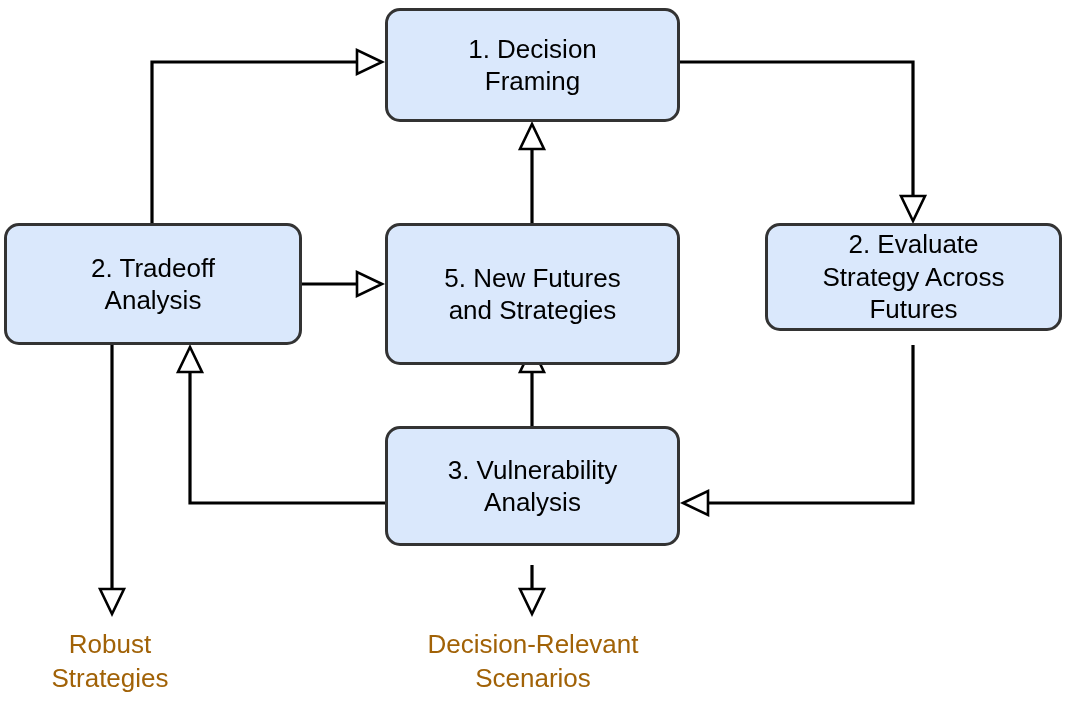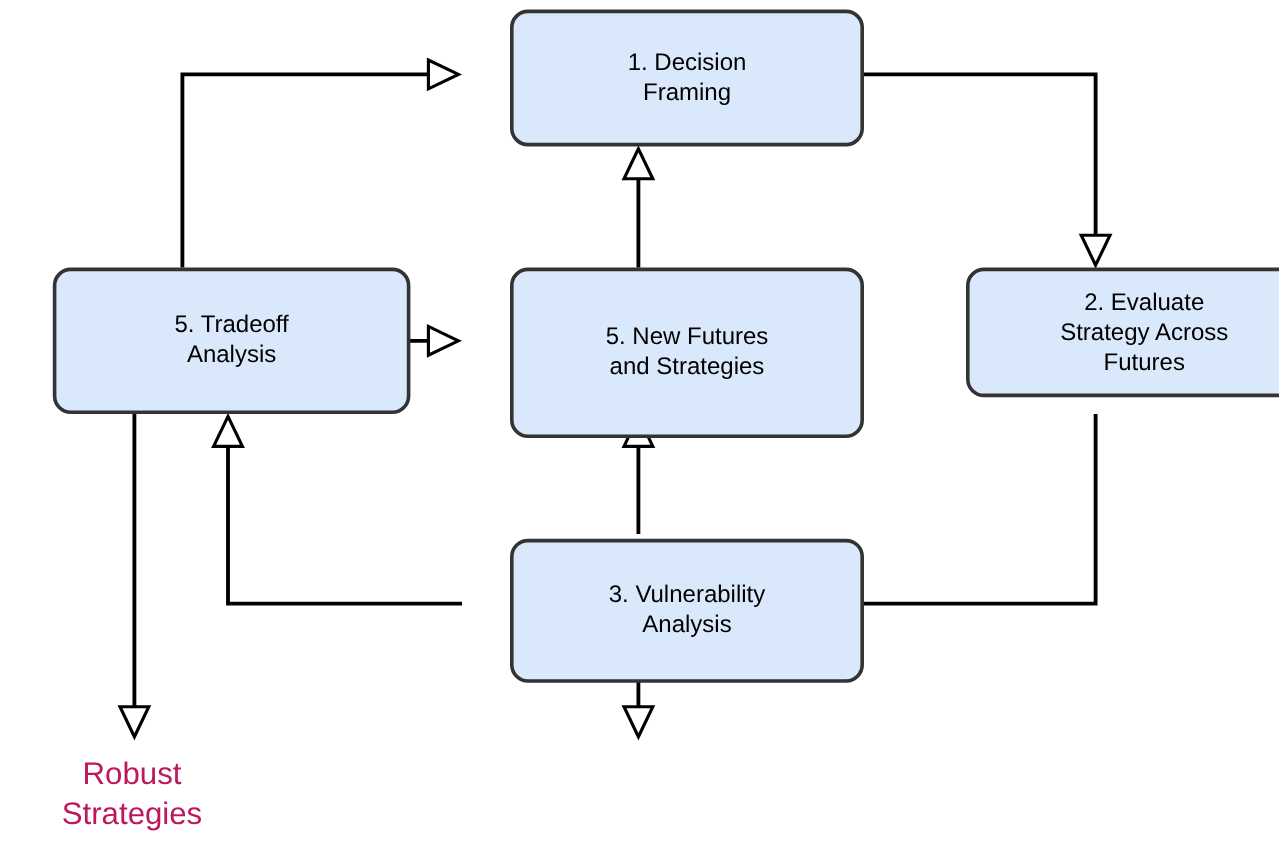--- a/index.html
+++ b/index.html
@@ -30,37 +30,36 @@
   .node {
     position: absolute;
     box-sizing: border-box;
     background: #dae8fc;
     border: 3px solid #333333;
     border-radius: 15px;
     display: flex;
     align-items: center;
     justify-content: center;
     text-align: center;
-    font-size: 20px;
+    font-size: 26px;
     line-height: 1.25;
     color: #000000;
     white-space: pre-line;
-    margin-left: 40px;
   }
   .node-1 { left: 385px; top: 8px;   width: 295px; height: 114px; }
   .node-2 { left: 765px; top: 223px; width: 297px; height: 108px; }
-  .node-3 { left: 385px; top: 449px; width: 295px; height: 120px; }
+  .node-3 { left: 385px; top: 426px; width: 295px; height: 120px; }
   .node-4 { left: 4px;   top: 223px; width: 298px; height: 122px; }
   .node-5 { left: 385px; top: 223px; width: 295px; height: 142px; }
   .output-label {
     position: absolute;
     text-align: center;
     font-size: 26px;
     line-height: 1.3;
-    color: #be185d;
+    color: #a16207;
     white-space: pre-line;
   }
   .output-robust    { left: 20px;  top: 628px; width: 180px; }
   .output-scenarios { left: 368px; top: 628px; width: 330px; }
 </style>
 </head>
 <body>
 
 <div class="canvas">
 
@@ -122,26 +121,28 @@
 Strategy Across
 Futures</span>
   </div>
 
   <div class="node node-3">
     <span>3. Vulnerability
 Analysis</span>
   </div>
 
   <div class="node node-4">
-    <span>5. Tradeoff
+    <span>2. Tradeoff
 Analysis</span>
   </div>
 
   <div class="node node-5">
     <span>5. New Futures
 and Strategies</span>
   </div>
 
   <div class="output-label output-robust">Robust
 Strategies</div>
 
+  <div class="output-label output-scenarios">Decision-Relevant
+Scenarios</div>
 
 </div>
 
 </body></html>

